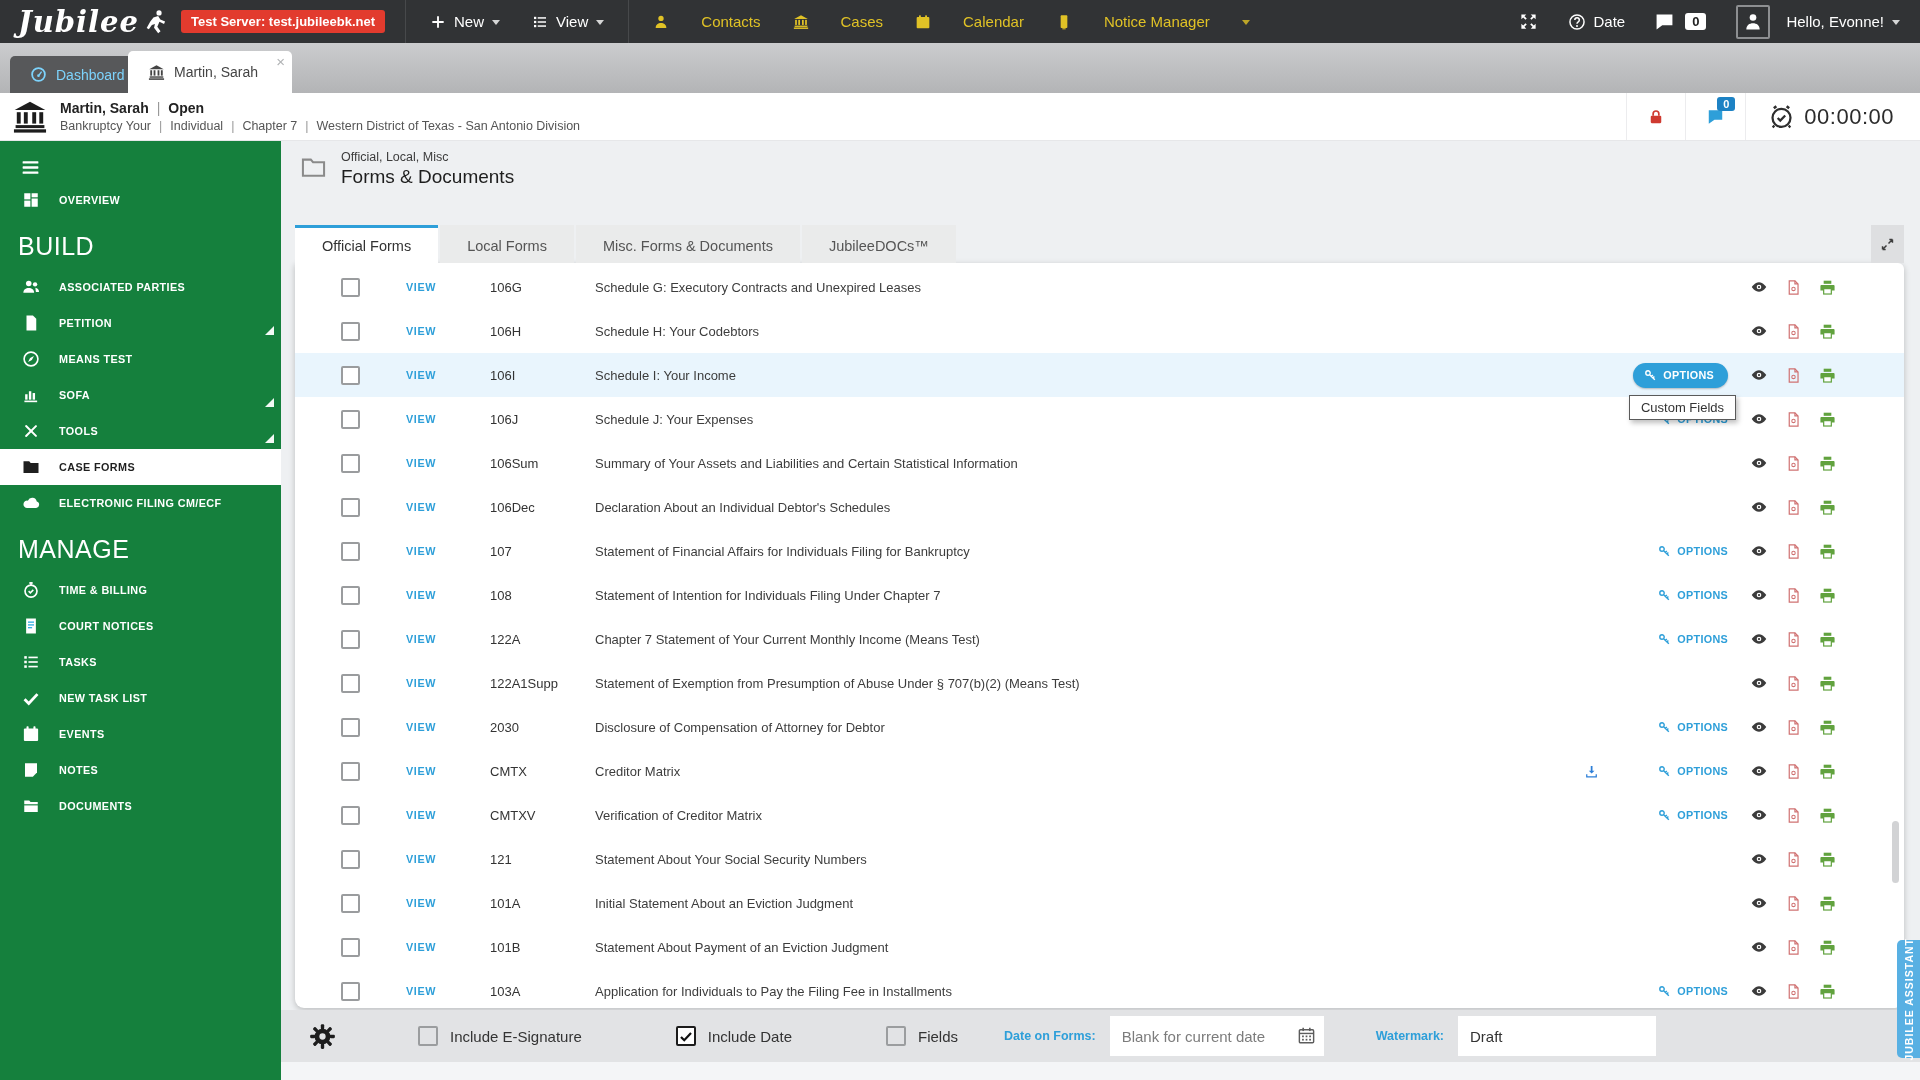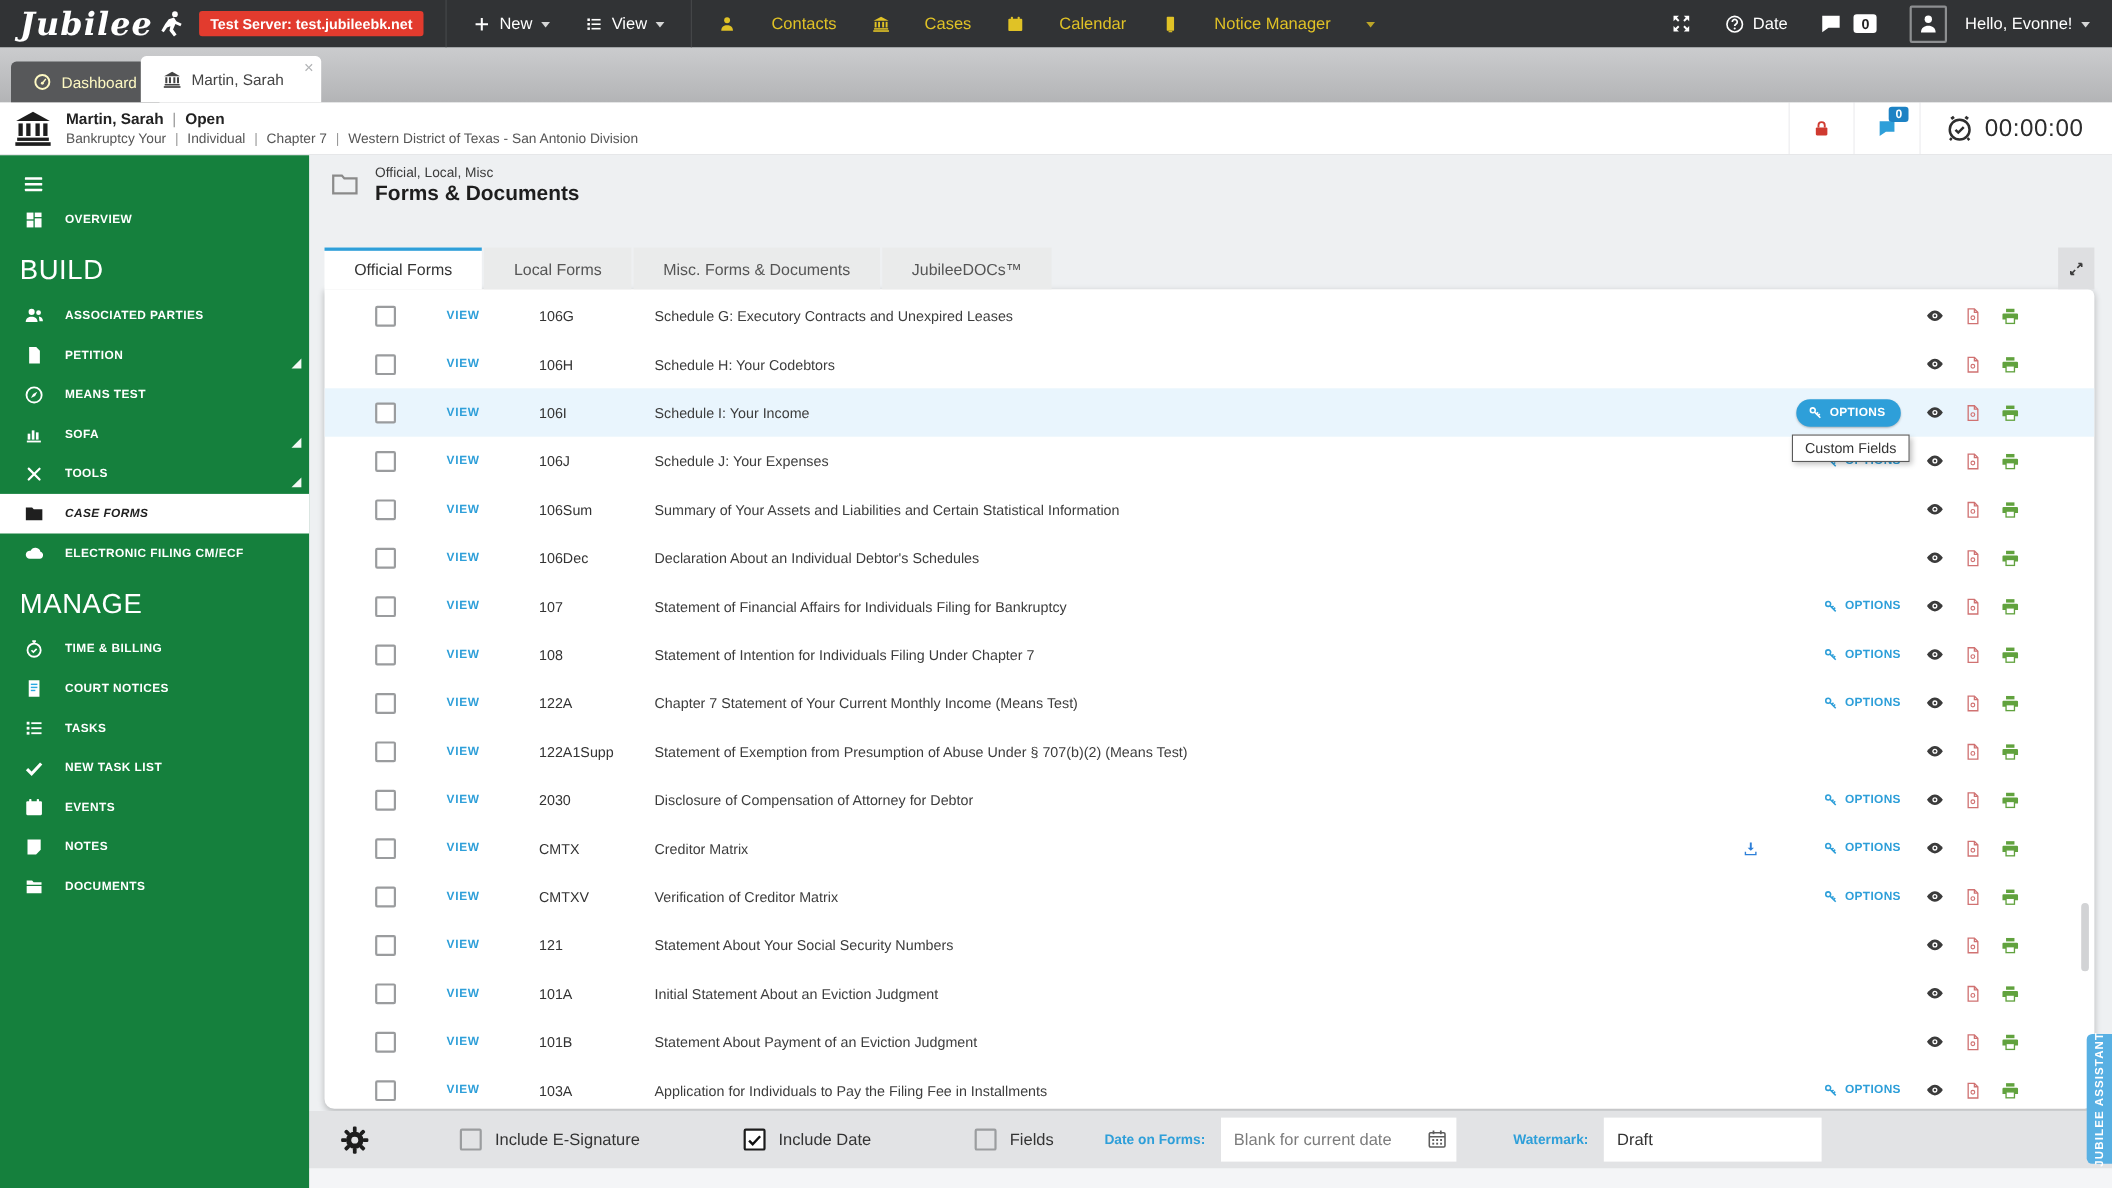--- a/index.html
+++ b/index.html
@@ -25,21 +25,21 @@
   .nav-item.yellow { color:#e0c226;gap:32px; }
   .chev { width:0; height:0; border-left:4px solid transparent; border-right:4px solid transparent; border-top:5px solid currentColor; margin-top:2px; opacity:.8; }
   .nav-right { margin-left:auto; display:flex; align-items:center; gap:30px; padding-right:20px; }
   .nav-right .nav-item { padding:0; }
   .msg-badge { background:#fff; color:#222; font-weight:bold; font-size:13px; border-radius:3px; padding:1px 7px; margin-left:3px; }
   .user-box { width:34px; height:34px; border:2px solid #8d8f91; display:flex; align-items:center; justify-content:center; border-radius:2px; }
 
   
   .tabstrip { position:absolute; top:43px; left:0; right:0; height:50px; background:linear-gradient(#cbccce,#b3b4b6); z-index:40; }
   .wtab { position:absolute; bottom:0; display:flex; align-items:center; gap:9px; border-radius:5px 5px 0 0; font-size:14px; padding:0 20px; cursor:pointer; }
-  .wtab.inactive { left:10px; height:37px; background:#57585a; color:#fef9c3; }
+  .wtab.inactive { left:10px; height:37px; background:#57585a; color:#7dd3fc; }
   .wtab.active { left:128px; height:42px; background:#fff; color:#444; padding-right:34px; }
   .wtab .tab-close { position:absolute; top:3px; right:7px; font-size:15px; color:#b1b3b5; line-height:1; cursor:pointer; }
 
   
   .casebar { position:absolute; top:93px; left:0; right:0; height:48px; background:#fff; display:flex; align-items:center; z-index:39; border-bottom:1px solid #e6e7e9;justify-content:flex-end; }
   .casebar .bank { margin:0 12px 0 12px; color:#1d1d1d; }
   .case-text .l1 { font-size:14px; font-weight:bold; color:#222; }
   .case-text .l1 .sep, .case-text .l2 .sep { color:#999; font-weight:normal; padding:0 8px; }
   .case-text .l2 { font-size:12.5px; color:#555; margin-top:3px; }
   .case-right { margin-left:auto; display:flex; align-items:stretch; height:100%; }
@@ -48,28 +48,28 @@
   .timer-cell { display:flex; align-items:center; gap:9px; padding:0 26px 0 22px; border-left:1px solid #ececee; }
   .timer-text { font-size:22px; color:#2c2c2c; letter-spacing:.5px; }
 
   
   .sidebar { position:absolute; top:141px; left:0; bottom:0; width:281px; background:#15803d; color:#fff; z-index:30; }
   .hamburger { padding:16px 0 4px 20px; cursor:pointer; }
   .side-section-h { font-size:25px; color:#fff; padding:14px 20px 8px 18px; letter-spacing:.5px; }
   .side-item { position:relative; display:flex; align-items:center; padding:9px 26px 9px 20px; cursor:pointer; }
   .side-item .s-ic { width:22px; margin-right:17px; flex:none; display:flex; justify-content:center; }
   .side-item .s-lbl { font-size:10.8px; font-weight:bold; letter-spacing:.4px; line-height:1.35; max-width:165px; }
-  .side-item.active { background:#fff; color:#1f1f1f;font-style:italic; }
+  .side-item.active { background:#fff; color:#1f1f1f; }
   .corner-tri { position:absolute; right:7px; bottom:6px; width:0; height:0; border-left:9px solid transparent; border-bottom:9px solid rgba(255,255,255,.95); }
 
   
   .page-header { position:absolute; left:300px; top:150px; display:flex; gap:14px; z-index:10; }
   .page-header .folder-ic { color:#8a8a8a; margin-top:4px; }
   .ph-eyebrow { font-size:12.5px; color:#3c3c3c; }
-  .ph-title { font-size:19px; font-weight:bold; color:#1e1e1e; margin-top:2px; }
+  .ph-title { font-size:19px; font-weight:normal; color:#1e1e1e; margin-top:2px; }
 
   
   .card-tabs { position:absolute; left:295px; top:225px; height:38px; display:flex; z-index:11; }
   .ctab { display:flex; align-items:center; padding:0 27px; background:#eaebeb; color:#555; font-size:14.5px; margin-right:2px; cursor:pointer; border-top:3px solid transparent; }
   .ctab.active { background:#fff; color:#333; border-top:3px solid #2e9fd9; }
   .expand-btn { position:absolute; left:1871px; top:225px; width:33px; height:38px; background:#dedfe1; display:flex; align-items:center; justify-content:center; color:#3d3d3d; cursor:pointer; z-index:11; }
 
   
   .card { position:absolute; left:295px; top:263px; width:1609px; height:745px; background:#fff; border-radius:0 6px 9px 9px; box-shadow:0 2px 6px rgba(0,0,0,.22); overflow:hidden; z-index:10; padding-top:2px; }
   .frow { position:relative; height:44px; display:flex; align-items:center; padding:0 60px 0 46px; }

